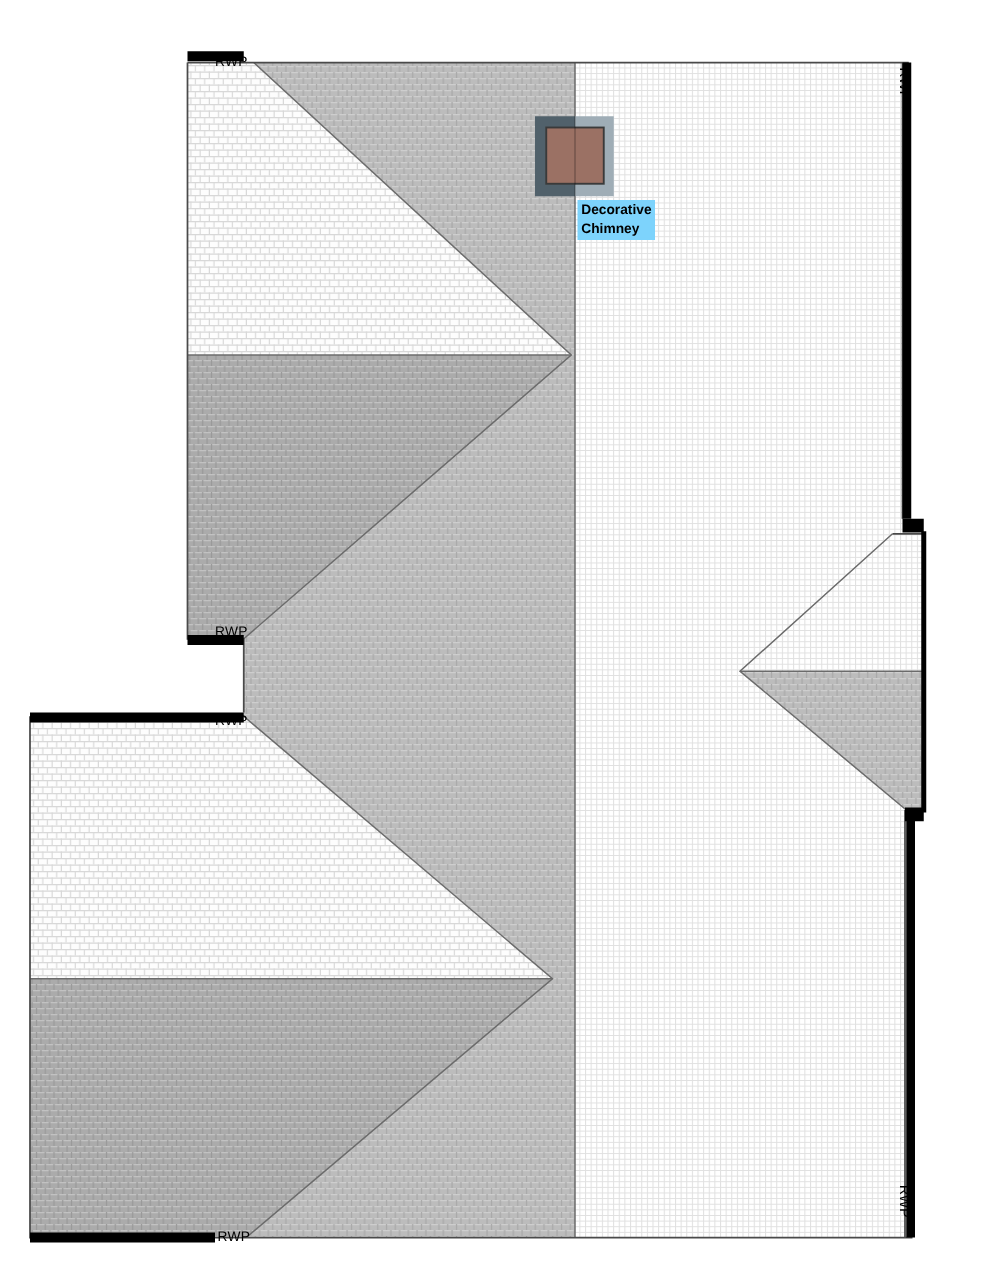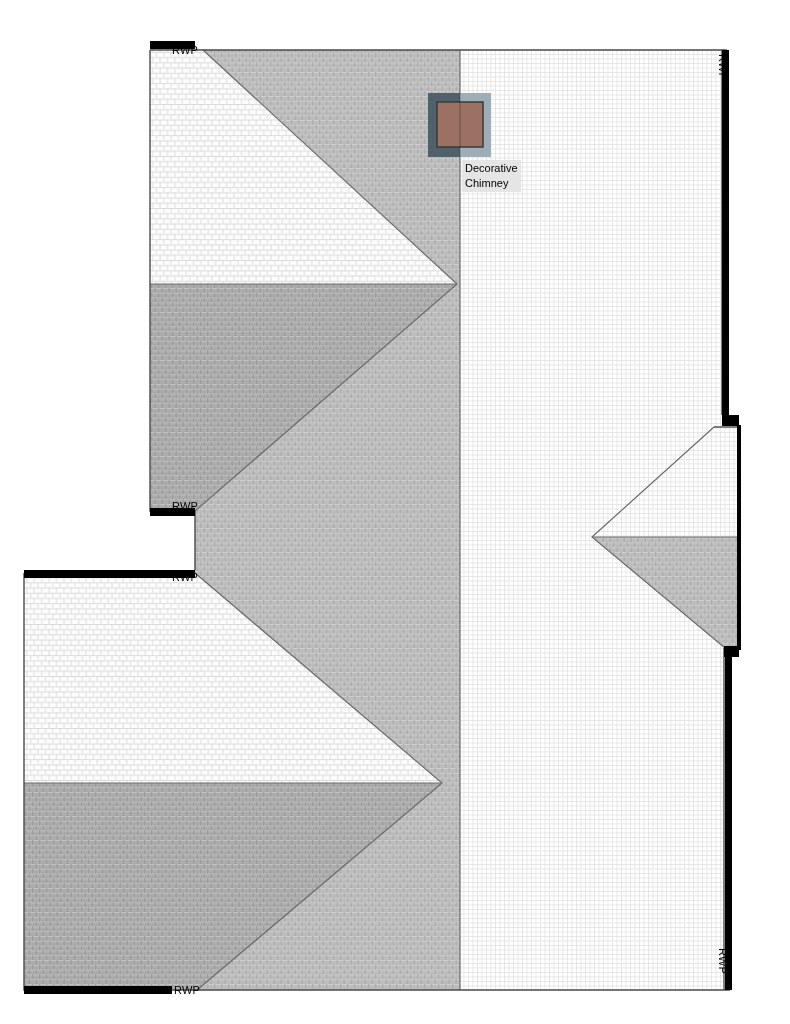--- a/index.html
+++ b/index.html
@@ -27,25 +27,26 @@
     letter-spacing: 0.2px;
   }
   .lbl.rot {
     transform: rotate(90deg);
     transform-origin: 0 0;
   }
   .chimney-label {
     position: absolute;
     left: 462px;
     top: 160px;
-    background: #e5e5e5;
+    background: #7dd3fc;
     padding: 1px 3px;
     font-size: 11px;
     line-height: 15px;
     color: #000;
+    font-weight: bold;
   }
 </style>
 </head>
 <body>
 
 <div class="canvas">
 
   <svg width="790" height="1024" viewBox="0 0 790 1024">
     <defs>
       <pattern id="pEast" patternUnits="userSpaceOnUse" width="4.5" height="4.5">

